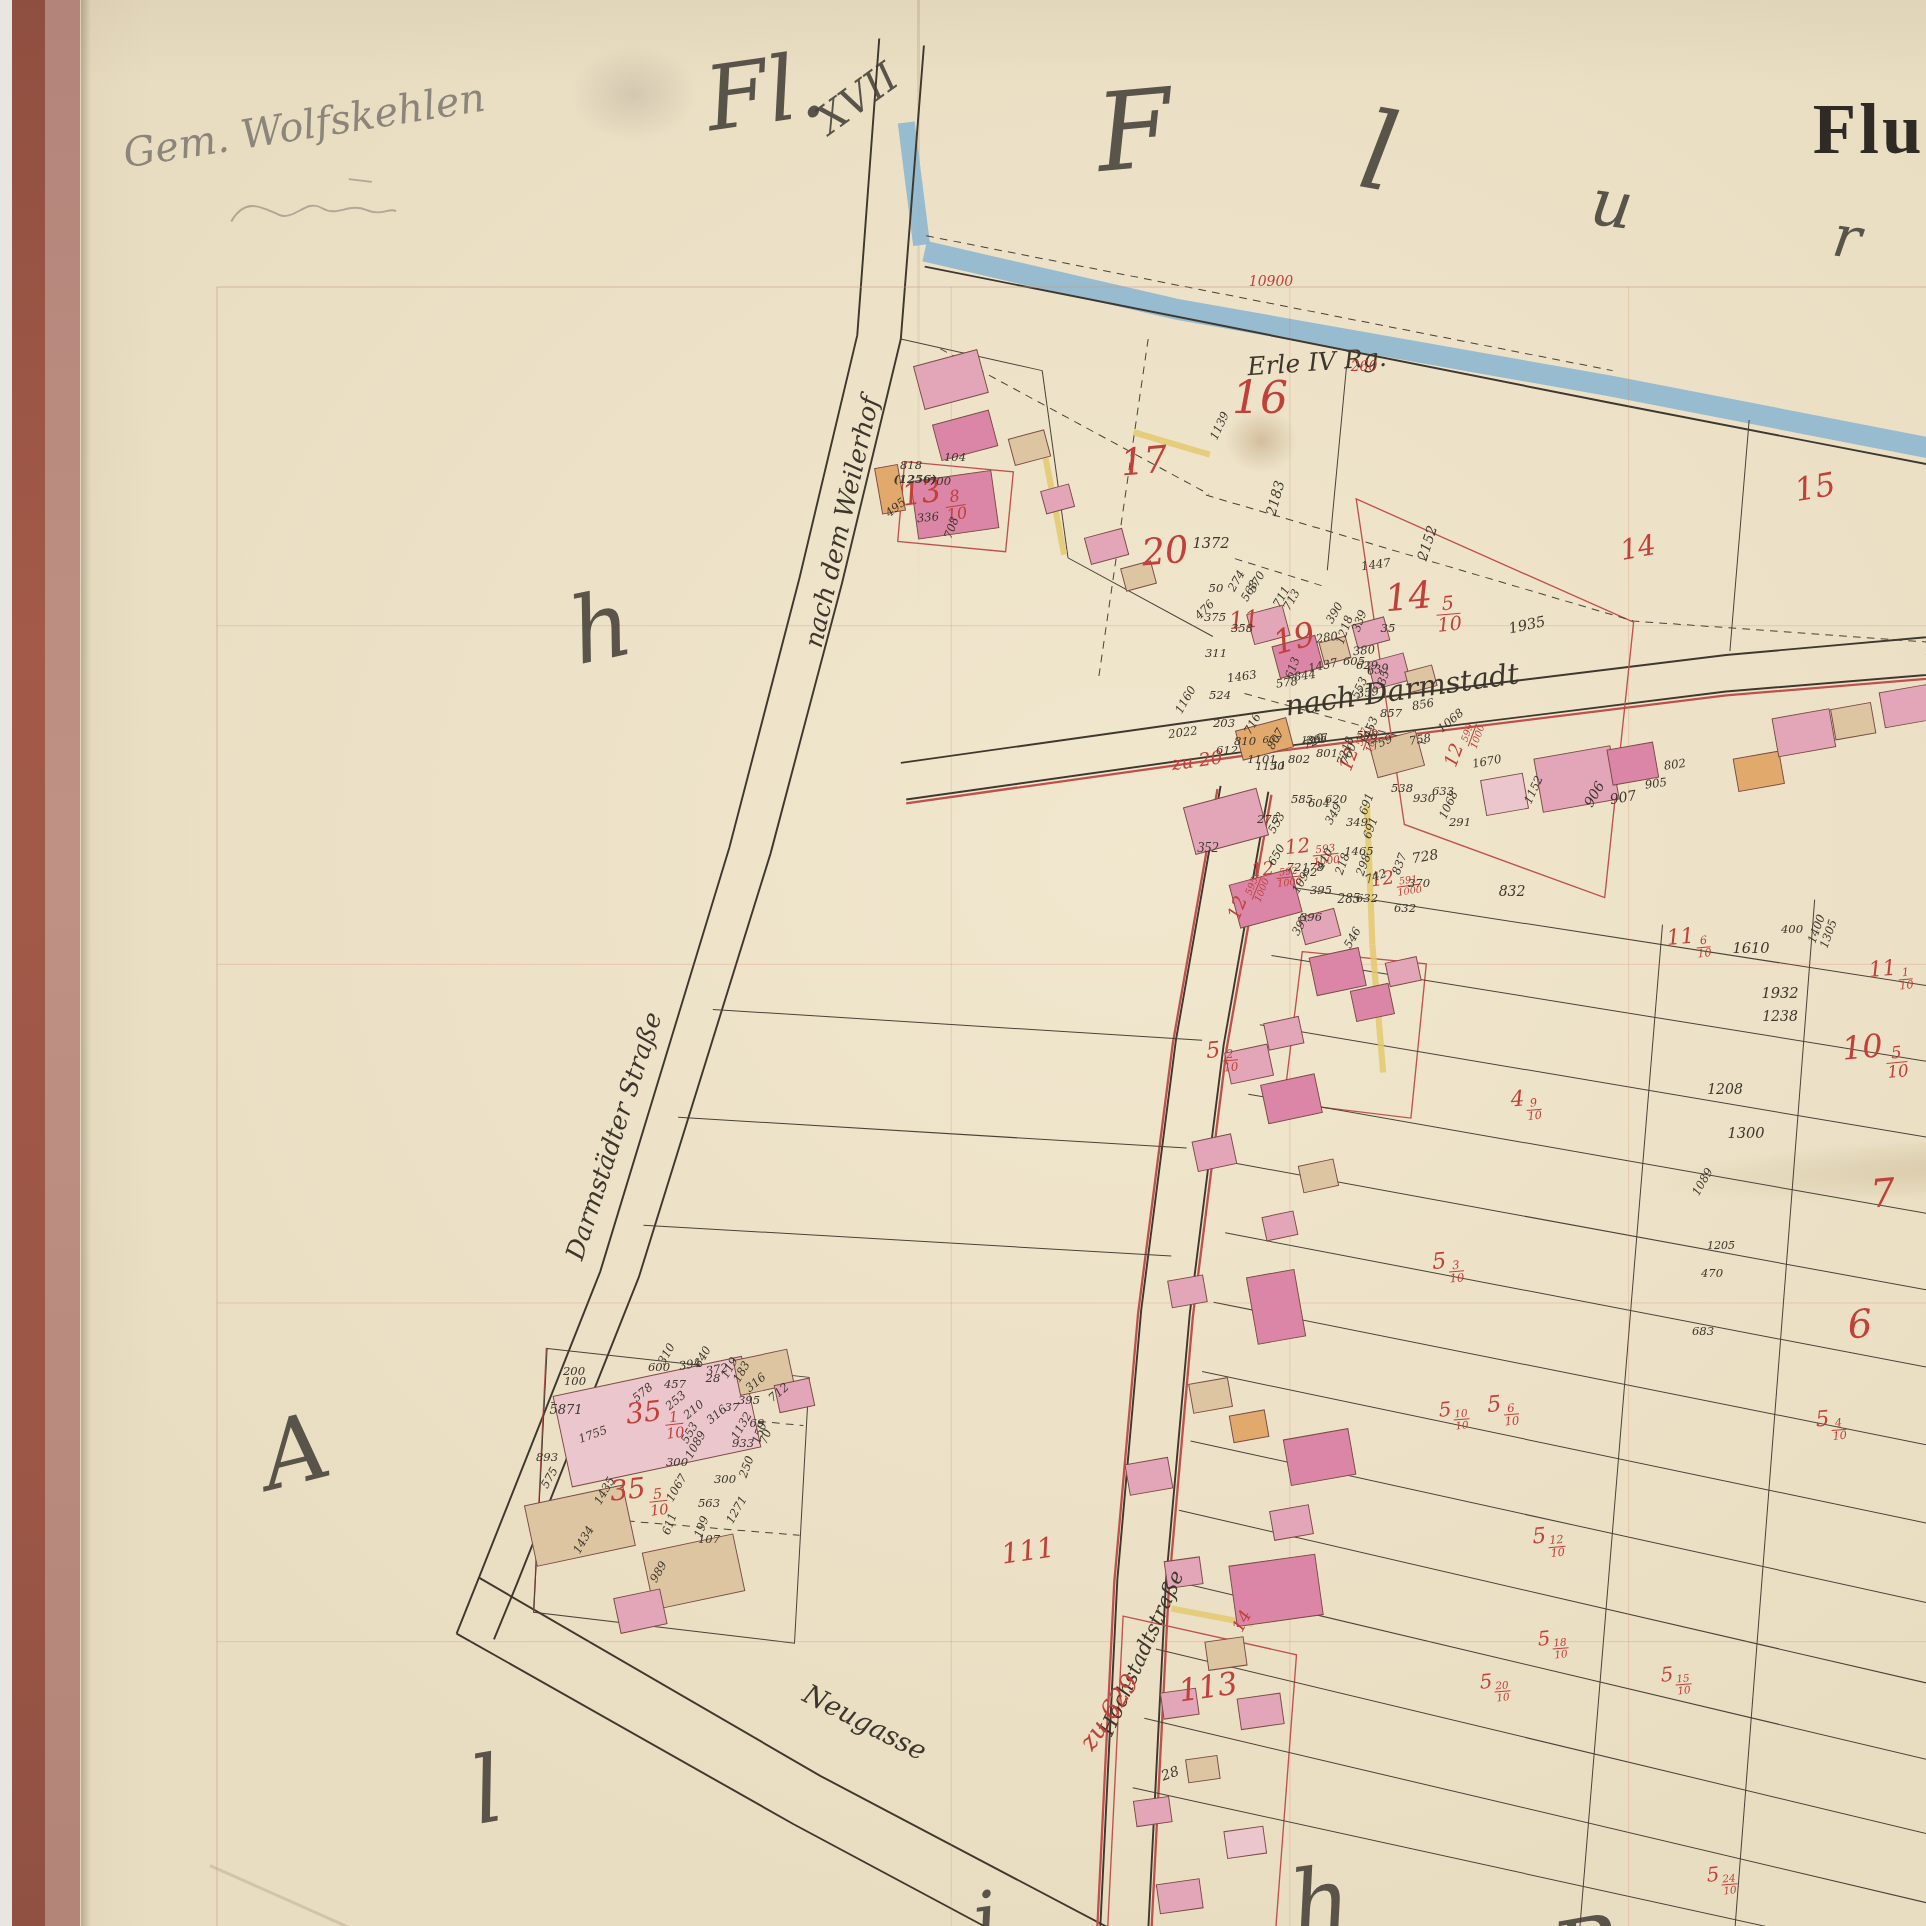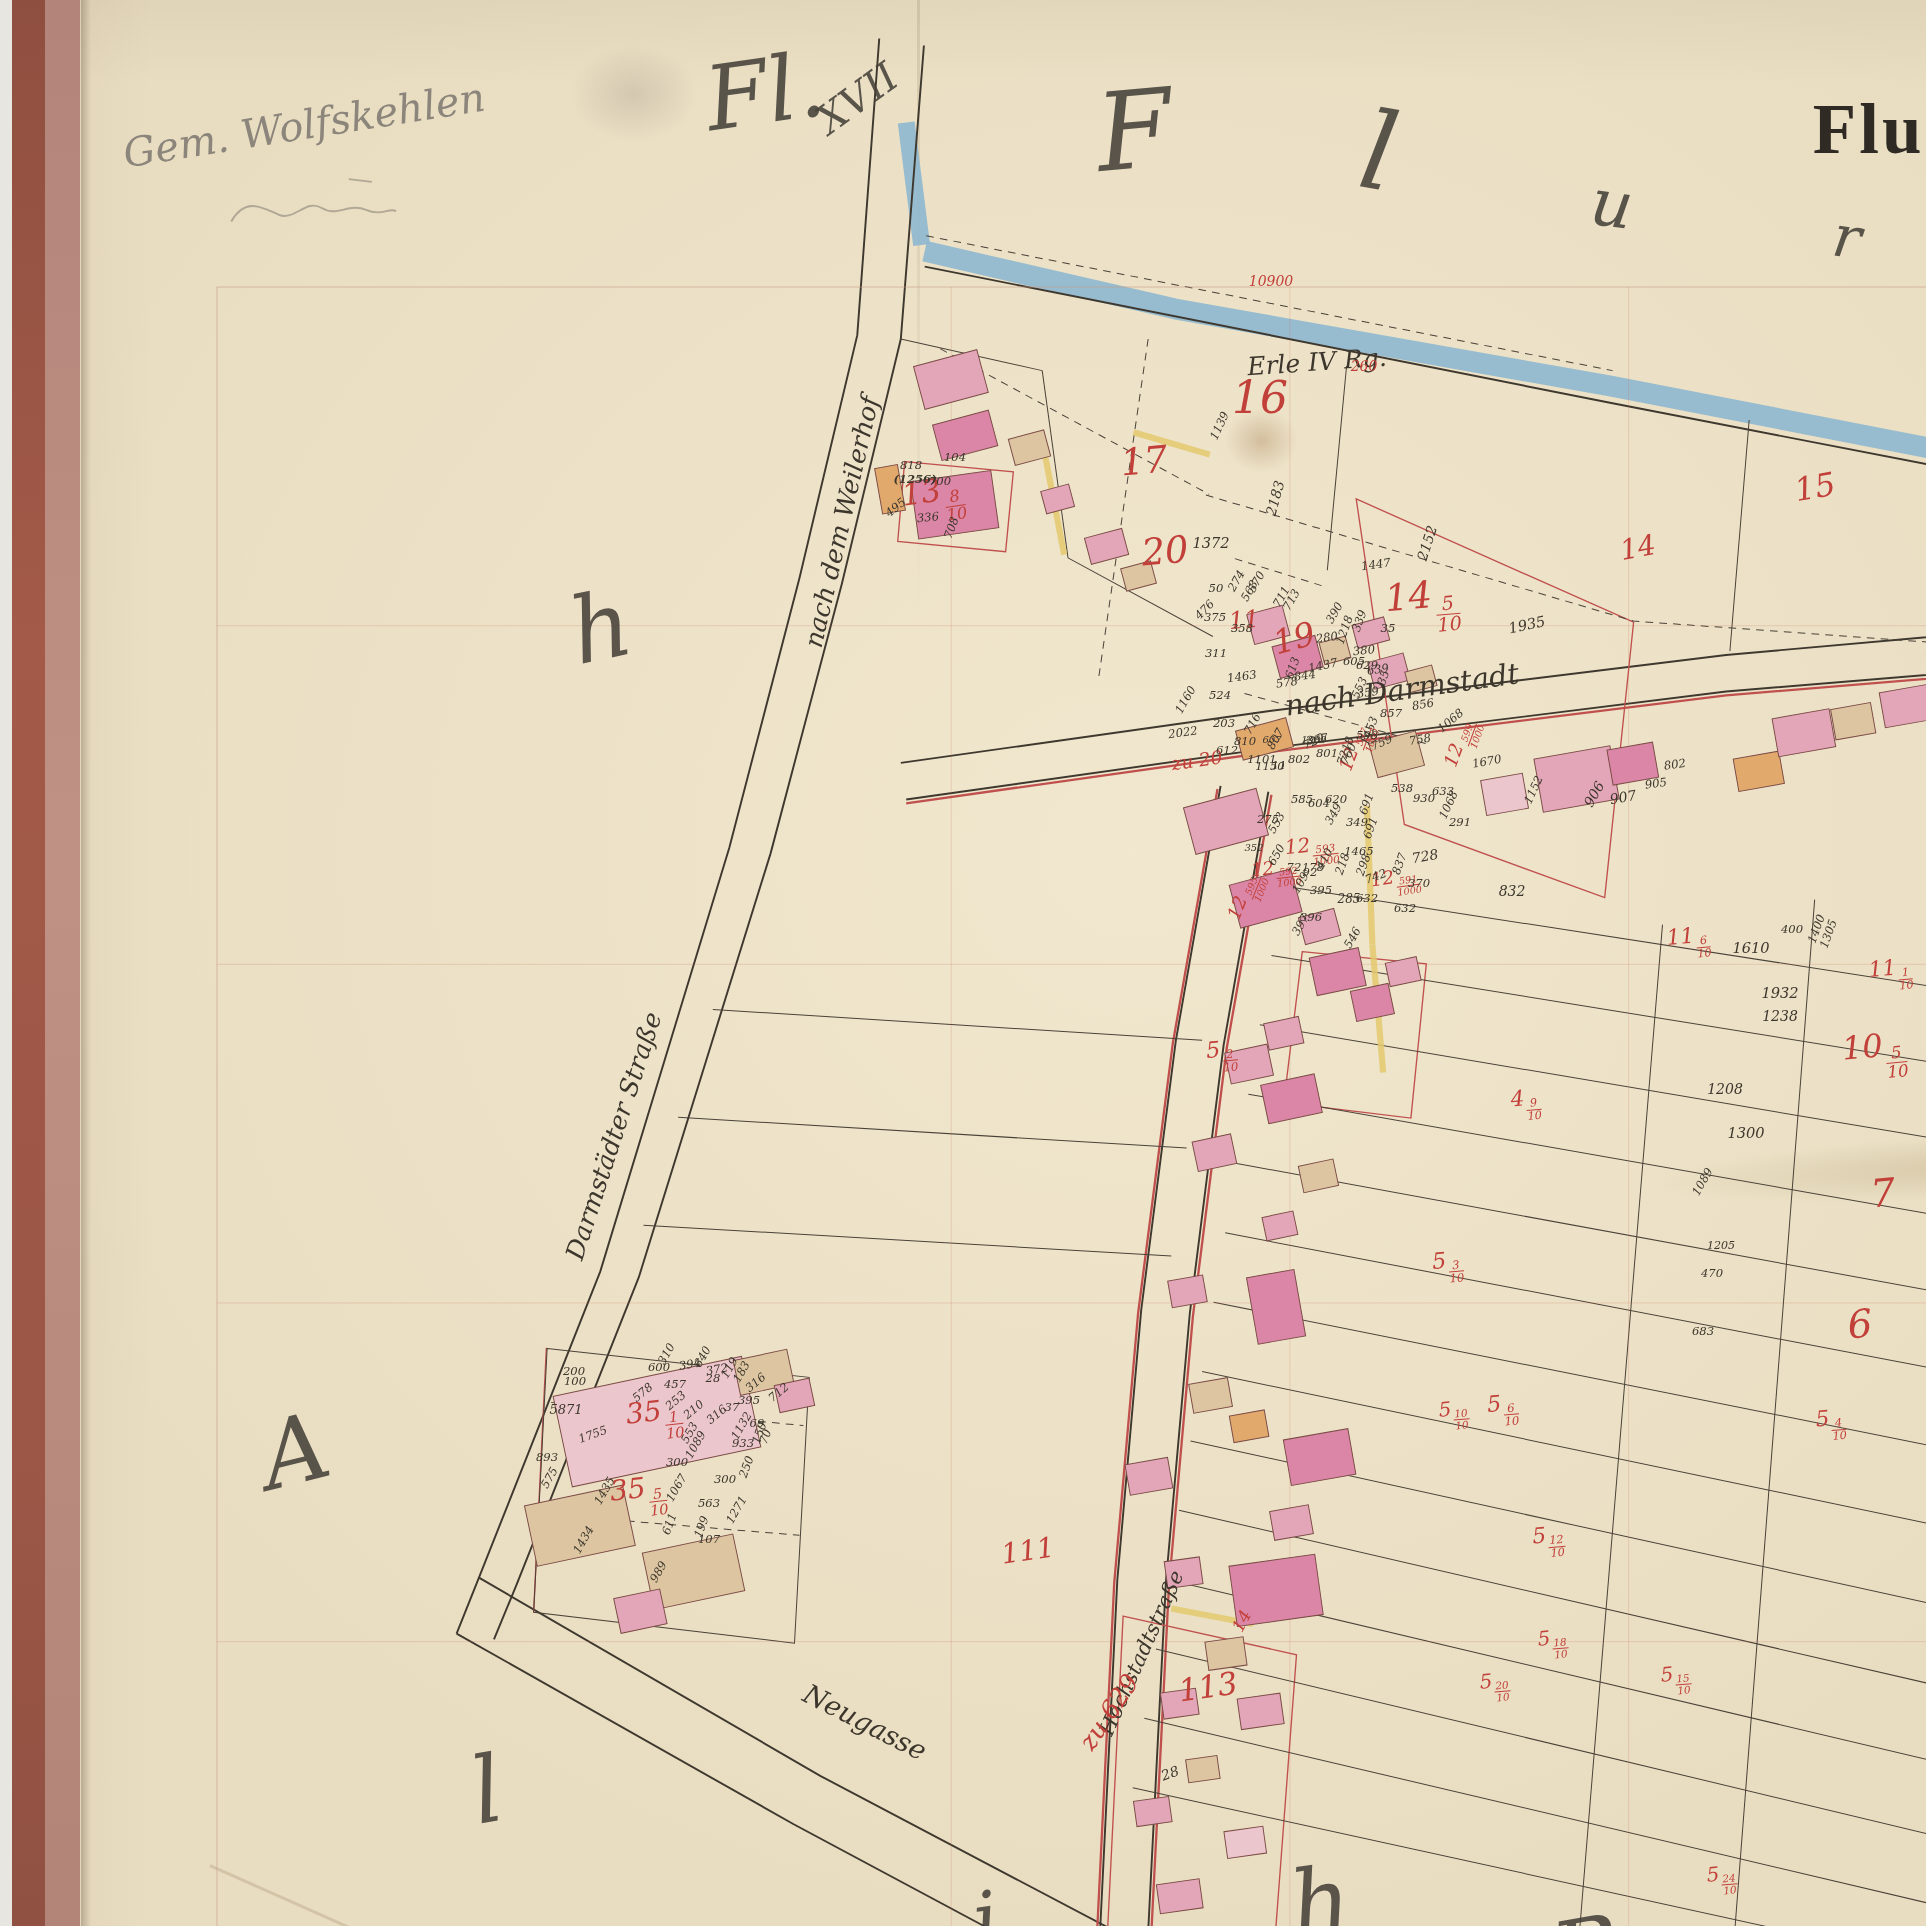--- a/index.html
+++ b/index.html
@@ -426,21 +426,21 @@
     <span class="lb g-parcel" style="left: 1311px; top: 918px; font-size: 11.6px; --r: 0deg;">396</span>
     <span class="lb g-parcel" style="left: 1301px; top: 925px; font-size: 11.6px; --r: -60deg;">397</span>
     <span class="lb g-parcel" style="left: 1353px; top: 938px; font-size: 11.6px; --r: -60deg;">546</span>
     <span class="lb g-parcel" style="left: 1367px; top: 899px; font-size: 11.6px; --r: 0deg;">632</span>
     <span class="lb g-parcel" style="left: 1405px; top: 909px; font-size: 11.6px; --r: 0deg;">632</span>
     <span class="lb g-parcel" style="left: 1512px; top: 891px; font-size: 14px; --r: 0deg;">832</span>
     <span class="lb g-parcel" style="left: 1262px; top: 760px; font-size: 11.6px; --r: 0deg;">1101</span>
     <span class="lb g-parcel" style="left: 1270px; top: 767px; font-size: 11.6px; --r: 0deg;">1150</span>
     <span class="lb g-parcel" style="left: 1277px; top: 823px; font-size: 11.6px; --r: -60deg;">553</span>
     <span class="lb g-parcel" style="left: 1268px; top: 820px; font-size: 11.6px; --r: 0deg;">275</span>
-    <span class="lb g-parcel" style="left: 1254px; top: 848px; font-size: 10px; --r: 0deg;">352</span>
+    <span class="lb g-parcel" style="left: 1208px; top: 848px; font-size: 14px; font-family: Liberation Serif, serif; --r: 0deg;">352</span>
     <span class="lb g-parcel" style="left: 1277px; top: 855px; font-size: 11.6px; --r: -60deg;">650</span>
     <span class="lb g-parcel" style="left: 1325px; top: 859px; font-size: 11.6px; --r: -60deg;">410</span>
     <span class="lb g-parcel" style="left: 1451px; top: 721px; font-size: 11.6px; --r: -40deg;">1068</span>
     <span class="lb g-parcel" style="left: 1751px; top: 948px; font-size: 14.6px; --r: 0deg;">1610</span>
     <span class="lb g-parcel" style="left: 1780px; top: 993px; font-size: 14.6px; --r: 0deg;">1932</span>
     <span class="lb g-parcel" style="left: 1780px; top: 1016px; font-size: 14px; --r: 0deg;">1238</span>
     <span class="lb g-parcel" style="left: 1725px; top: 1089px; font-size: 14px; --r: 0deg;">1208</span>
     <span class="lb g-parcel" style="left: 1746px; top: 1133px; font-size: 14.6px; --r: 0deg;">1300</span>
     <span class="lb g-parcel" style="left: 1721px; top: 1245px; font-size: 11px; --r: 0deg;">1205</span>
     <span class="lb g-parcel" style="left: 1703px; top: 1182px; font-size: 11.6px; --r: -60deg;">1089</span>

